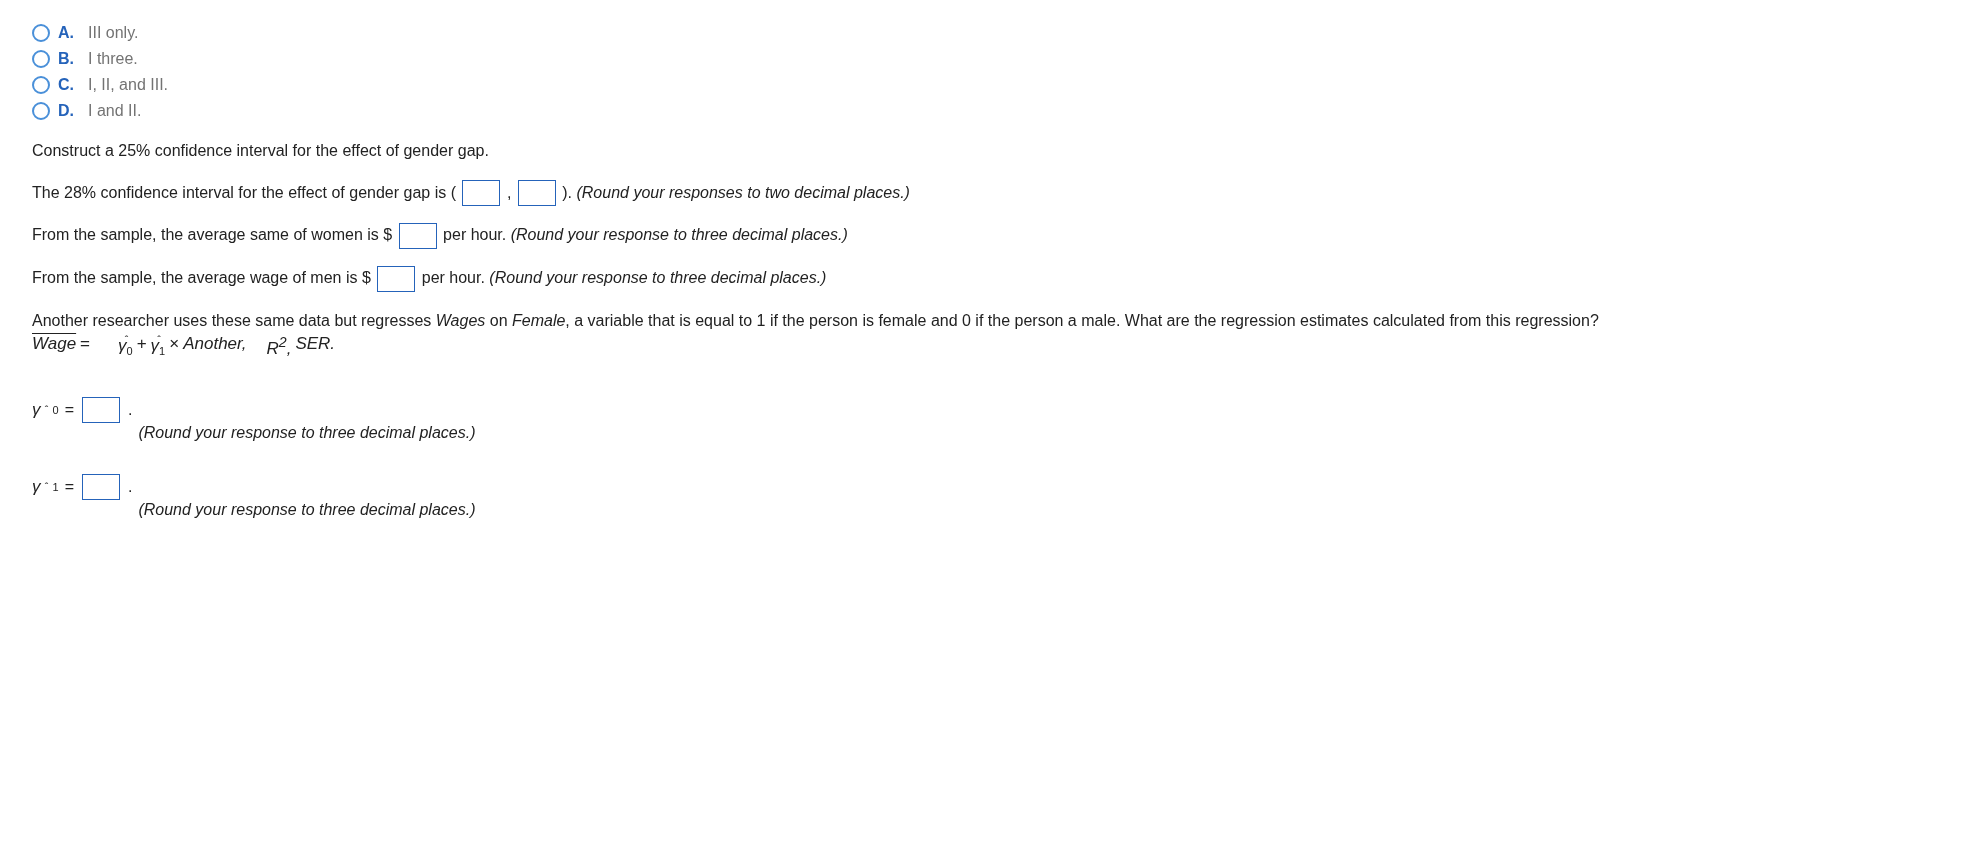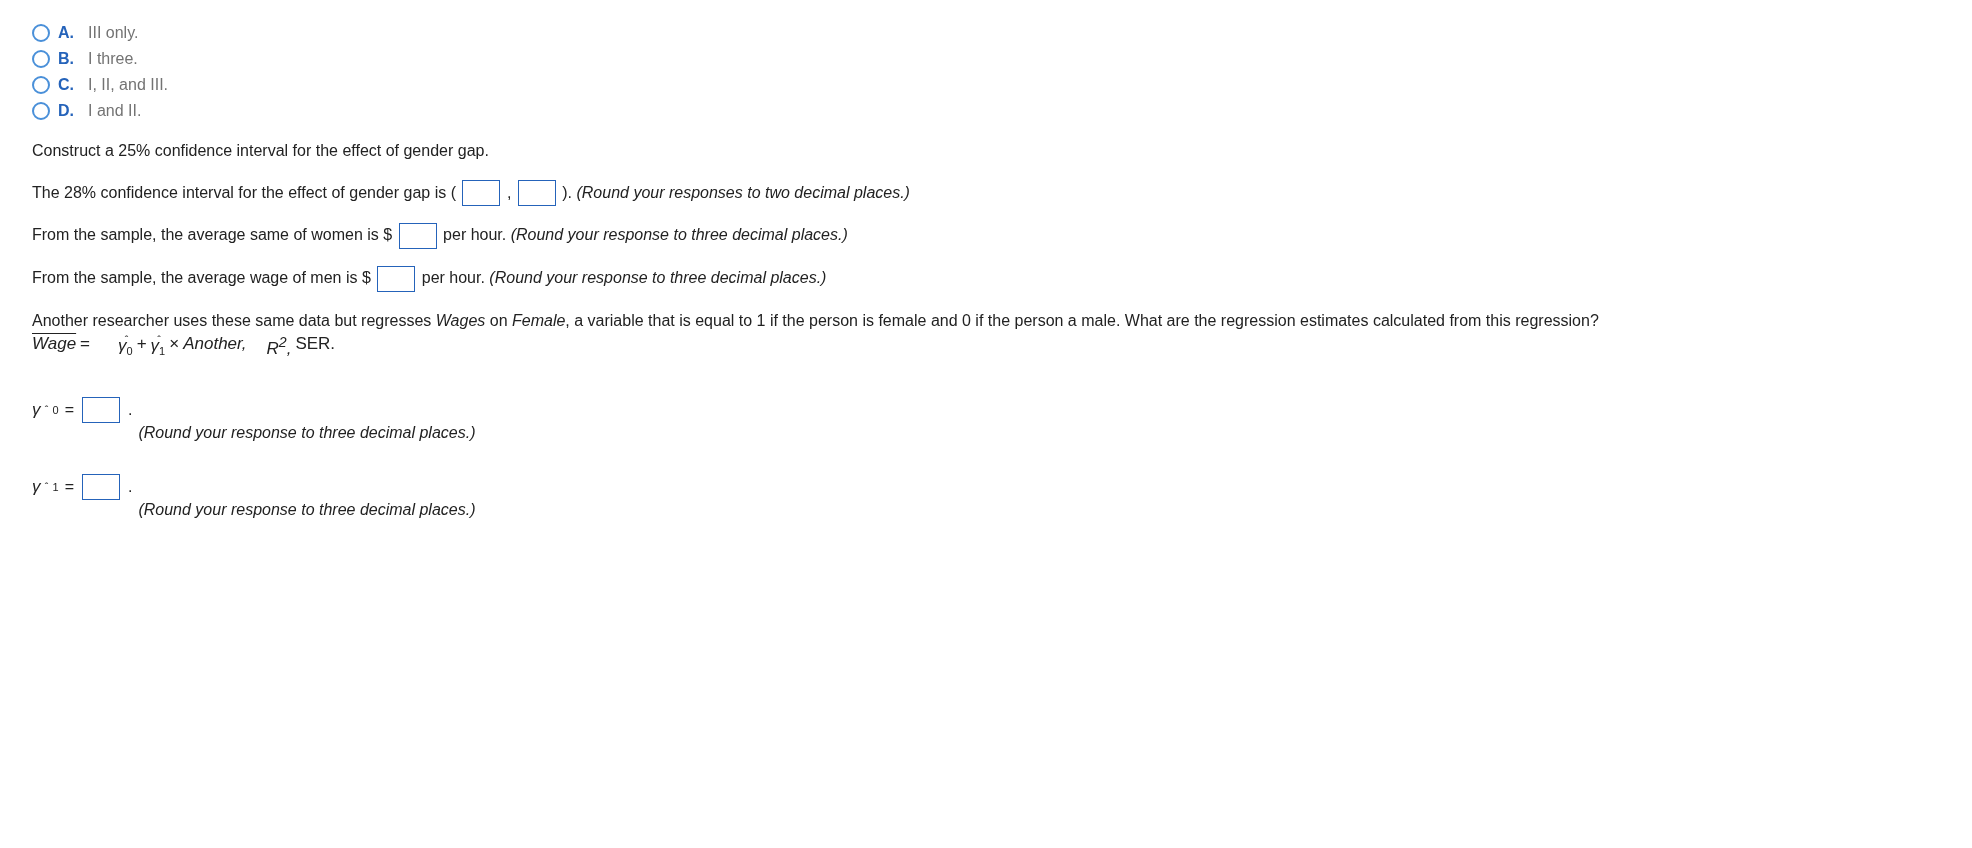--- a/index.html
+++ b/index.html
@@ -160,21 +160,21 @@
     <span style="font-style:italic; font-size:17px;">γ</span><span style="font-size:11px; vertical-align:super;">̂</span><span style="font-size:11px; vertical-align:sub;">0</span>
   </span>
   <span>+</span>
 
   <span style="position:relative; display:inline-block;">
     <span style="font-style:italic; font-size:17px;">γ</span><span style="font-size:11px; vertical-align:super;">̂</span><span style="font-size:11px; vertical-align:sub;">1</span>
   </span>
   <span>×</span>
   <span style="font-style:italic;">Another,</span>
   <span style="font-style:italic;margin-left:16px;">R<sup>2</sup>,</span>
-  <span style="">SER.</span>
+  <span style="font-style:italic;">SER.</span>
 </div>
 
 <div class="gamma-row">
   <span style="font-style:italic; font-size:17px;">γ</span>
     <span style="font-size:11px; vertical-align:super;">̂</span>
     <span style="font-size:11px; vertical-align:sub;">0</span>
   <span>=</span>
   <input class="inline-input" type="text" value="" style="">
   <span>.</span>
   <span class="italic">(Round your response to three decimal places.)</span>

